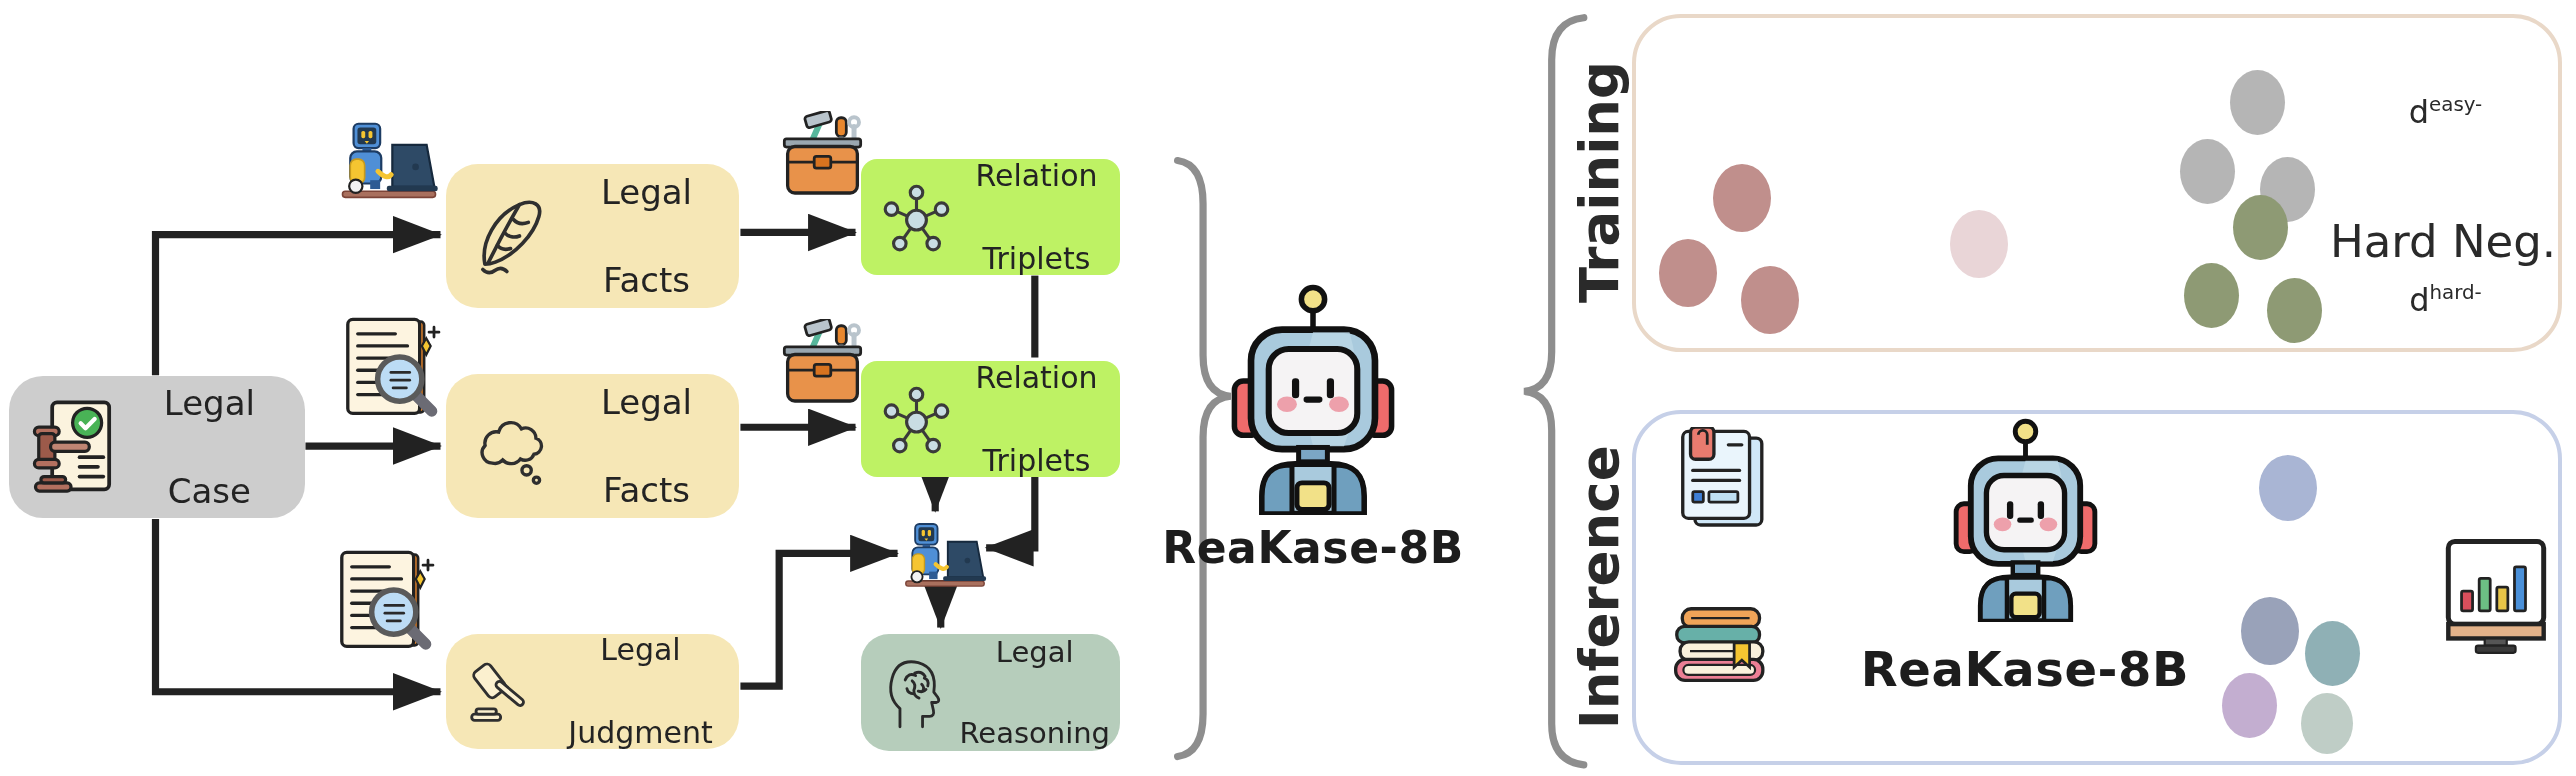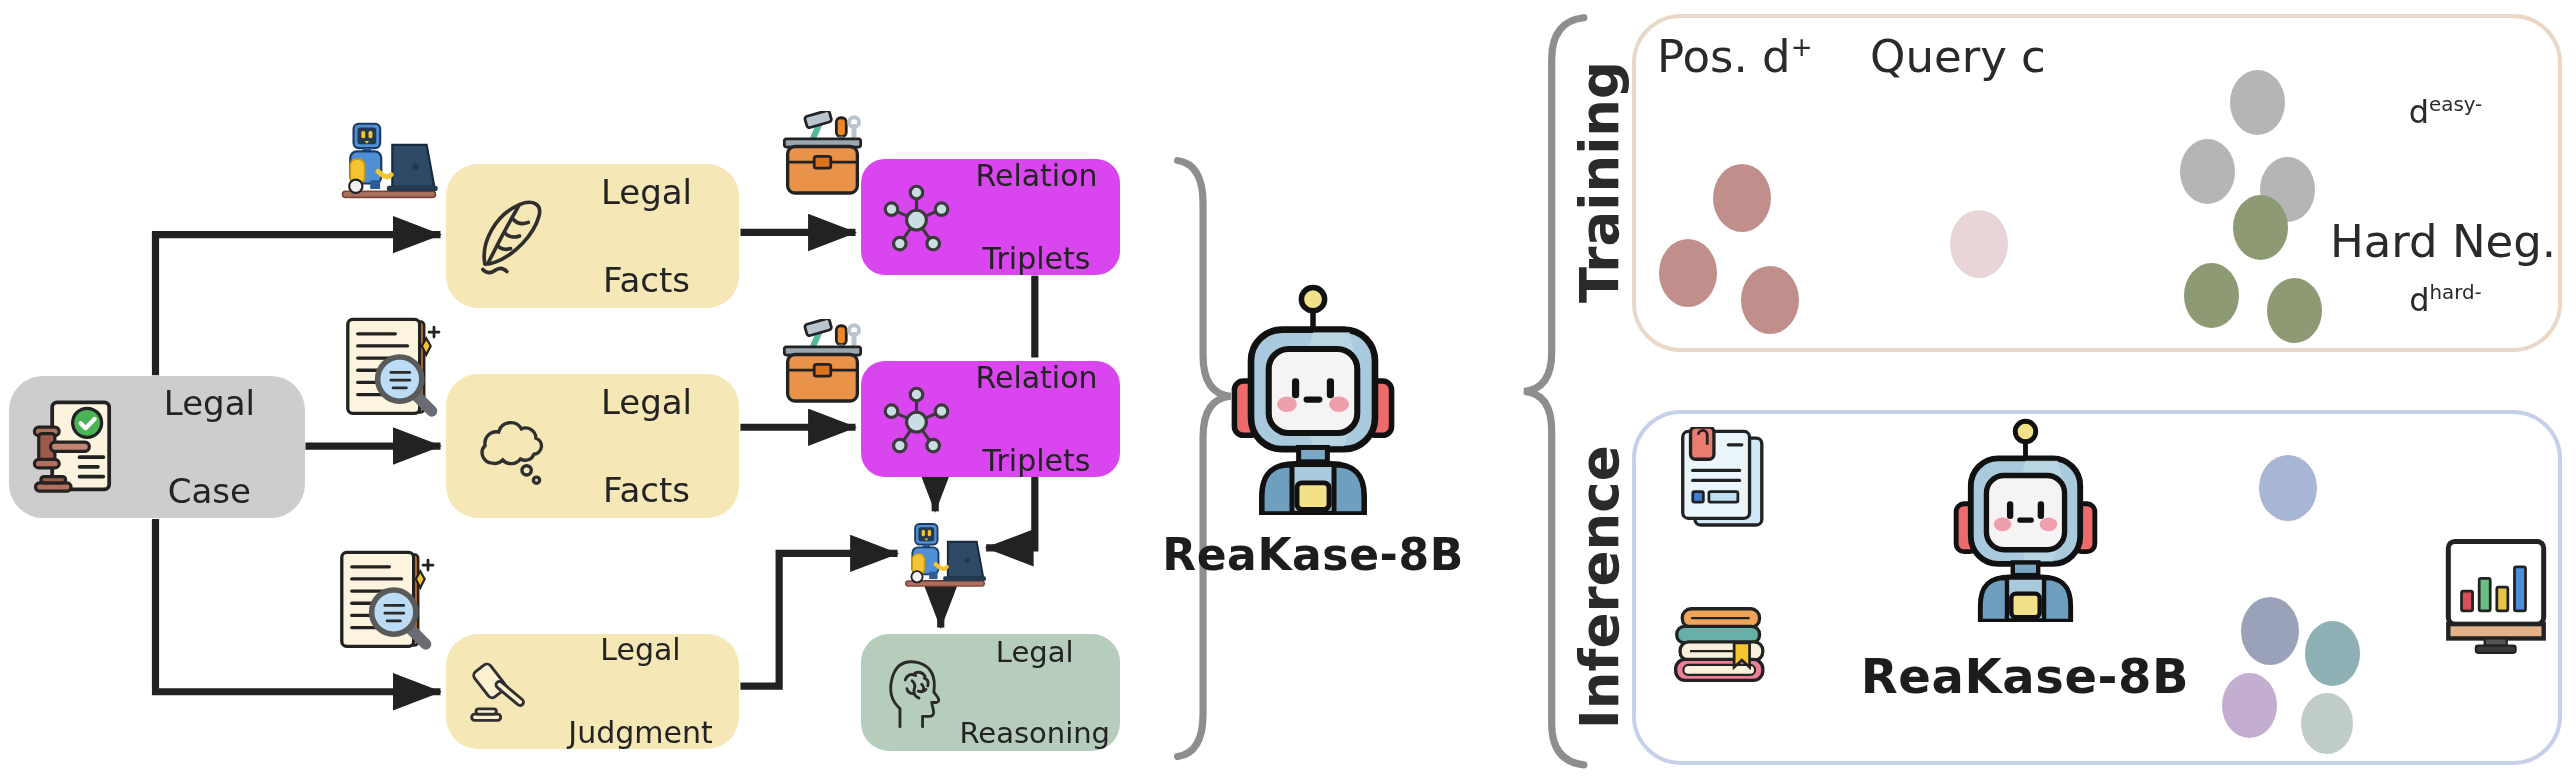--- a/index.html
+++ b/index.html
@@ -16,42 +16,42 @@
   
   .box{
     display:flex;align-items:center;gap:10px;
     box-sizing:border-box;padding:0 10px 0 19px;
   }
   .box .box-label{
     flex:1;display:flex;flex-direction:column;align-items:center;justify-content:flex-end;
     line-height:1.32;color:#232323;gap:43px;
   }
   .box-yellow{background:#f6e7b6;border-radius:32px;}
-  .box-blue{background:#d946ef;border-radius:24px;}
+  .box-blue{background:#bef264;border-radius:16px;}
   .box-green{background:#b6cdbb;border-radius:28px;}
   .box-gray{background:#cdcdcd;border-radius:34px;}
   .fs62{font-size:34px;} .fs55{font-size:30px;} .fs52{font-size:29px;}
   
   .panel{
     box-sizing:border-box;background:#ffffff;border-radius:49px;
   }
   .panel-training{border:4.4px solid #e9d8c8;}
   .panel-inference{border:4.4px solid #c6d0e8;}
   .side-label{
     display:flex;align-items:center;justify-content:center;
     writing-mode:vertical-rl;transform:rotate(180deg);
     font-size:53px;font-weight:bold;color:#2a2a2a;
   }
   
   .t-label{font-size:45px;color:#2a2a2a;}
   .t-label sup{font-size:58%;}
   .formula{font-size:32px;color:#2a2a2a;}
   .formula sup{font-size:62%;}
   .center-text{text-align:center;}
-  .model-label{font-size:44px;font-weight:bold;color:#1d1d1d;text-align:center;letter-spacing:0.6px;margin-top:7px;}
+  .model-label{font-size:44px;font-weight:bold;color:#1d1d1d;text-align:center;letter-spacing:0.6px;}
   
   .dot{position:absolute;border-radius:50%;}
 </style>
 </head>
 <body>
 
 <div id="stage">
 
   <svg width="0" height="0" style="position:absolute" aria-hidden="true">
     <defs>
@@ -390,24 +390,20 @@
   <div class="abs" style="left:1230px;top:277px">
     <svg width="166" height="238" viewBox="0 0 300 430">
         <use href="#sym-robot"></use>
       </svg>
   </div>
   <div class="abs model-label" style="left:1147px;top:522px;width:332px">ReaKase-8B</div>
 
   <div class="abs panel panel-training" style="left:1632px;top:14px;width:930px;height:338px"></div>
   <div class="abs side-label" style="left:1563px;top:25px;width:72px;height:315px">Training</div>
 
-  <div class="abs t-label" style="left:1657px;top:30px">
-    <span>Pos. d</span><sup>+</sup>
-  </div>
-  <div class="abs t-label" style="left:1870px;top:30px">Query c</div>
 
   <div class="dot" style="left:1713px;top:164px;width:58px;height:68px;background:#c08f8c"></div>
   <div class="dot" style="left:1659px;top:239px;width:58px;height:68px;background:#c08f8c"></div>
   <div class="dot" style="left:1741px;top:266px;width:58px;height:68px;background:#c08f8c"></div>
   <div class="dot" style="left:1950px;top:210px;width:58px;height:68px;background:#e9d5d7"></div>
 
   <div class="dot" style="left:2230px;top:70px;width:55px;height:65px;background:#b5b5b5"></div>
   <div class="dot" style="left:2180px;top:139px;width:55px;height:65px;background:#b5b5b5"></div>
   <div class="dot" style="left:2260px;top:157px;width:55px;height:65px;background:#b5b5b5"></div>
 

